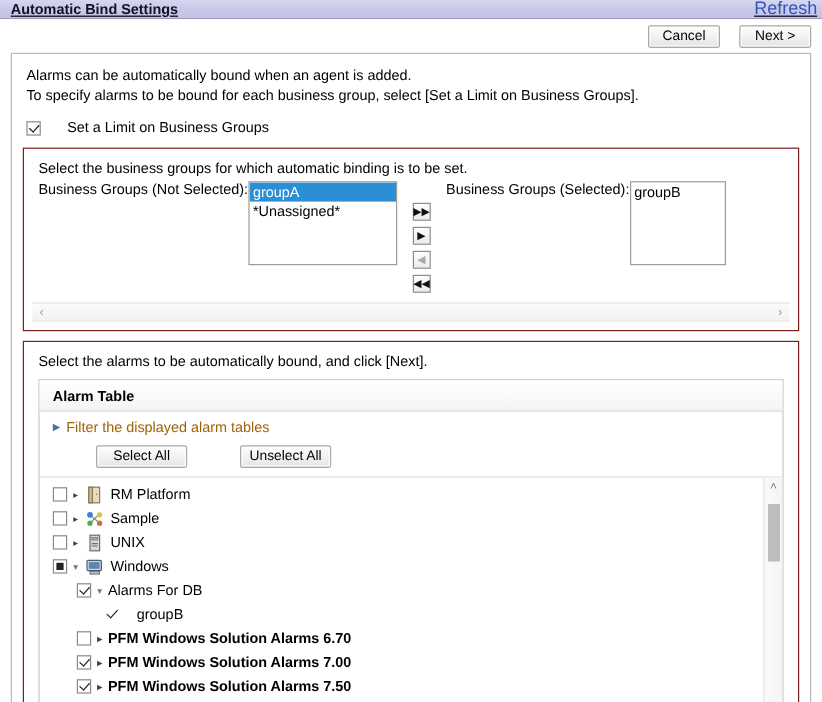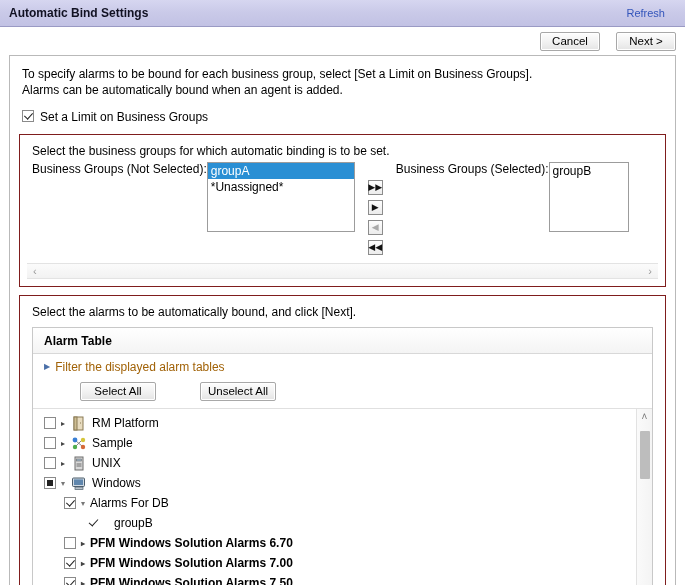--- a/index.html
+++ b/index.html
@@ -12,37 +12,38 @@
     height: 585px;
     font-family: "Liberation Sans", sans-serif;
     font-size: 12px;
     color: #000000;
     overflow: hidden;
     position: relative;
   }
 
   
   .titlebar {
-    height: 27px;
+    height: 16px;
     background: linear-gradient(to bottom, #d6d6f0 0%, #c9c9e8 50%, #c2c2e4 100%);
     border-bottom: 1px solid #9a9ac4;
     display: flex;
     align-items: center;
-    padding: 0 20px 0 9px;
-    box-sizing: border-box;
+    padding: 0 4px 0 9px;
+    box-sizing: border-box;
+    text-decoration: underline;
   }
   .title-text {
     font-weight: bold;
     font-size: 12px;
     color: #111122;
     flex: 1;
   }
   .refresh-link {
     color: #3355bb;
-    font-size: 11px;
+    font-size: 15px;
     text-decoration: none;
     cursor: pointer;
   }
 
   
   .btn-strip {
     height: 28px;
     display: flex;
     align-items: center;
     justify-content: flex-end;
@@ -77,23 +78,23 @@
   }
   .intro {
     padding: 10px 12px 4px 12px;
     line-height: 16px;
     font-size: 12px;
   }
   .intro-line { white-space: nowrap; }
 
   .check-row {
     display: flex;
-    align-items: flex-start;
+    align-items: flex-end;
     padding: 8px 12px 10px 12px;
-    gap: 6px;
+    gap: 22px;
   }
 
   
   .cb {
     width: 12px;
     height: 12px;
     border: 1px solid #8a8a8a;
     background: #ffffff;
     box-sizing: border-box;
     display: inline-block;
@@ -152,21 +153,21 @@
     display: flex;
     align-items: flex-start;
     padding: 0 12px 0 12px;
   }
   .list-col { display: flex; flex-direction: row; }
   .list-caption {
     font-size: 12px;
     padding-bottom: 4px;
   }
   .listbox {
-    width: 148px;
+    width: 124px;
     height: 70px;
     border: 1px solid #9c9c9c;
     background: #ffffff;
     box-sizing: border-box;
     overflow: hidden;
     cursor: default;
   }
   .listbox.right { width: 80px; }
   .list-item {
     font-size: 12px;
@@ -332,22 +333,22 @@
 
 <div class="btn-strip">
   <div class="btn">Cancel</div>
   <div class="btn">Next &gt;</div>
 </div>
 
 <div class="content">
   <div class="outer-panel">
 
     <div class="intro">
+      <div class="intro-line">Alarms can be automatically bound when an agent is added.</div>
       <div class="intro-line">To specify alarms to be bound for each business group, select [Set a Limit on Business Groups].</div>
-      <div class="intro-line">Alarms can be automatically bound when an agent is added.</div>
     </div>
 
     <div class="check-row">
       <span class="cb checked"></span>
       <span>Set a Limit on Business Groups</span>
     </div>
 
     <div class="section" style="margin:0 9px 8px 9px;">
       <div class="section-label">Select the business groups for which automatic binding is to be set.</div>
 

